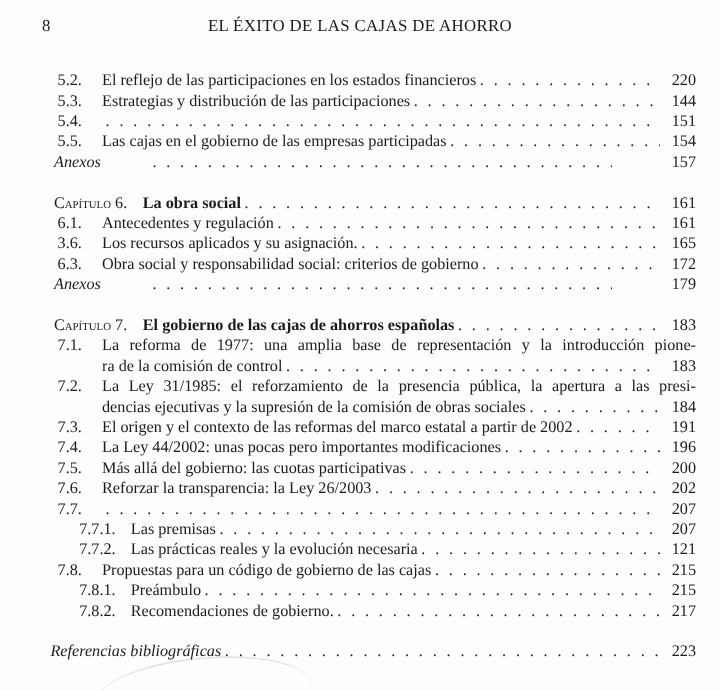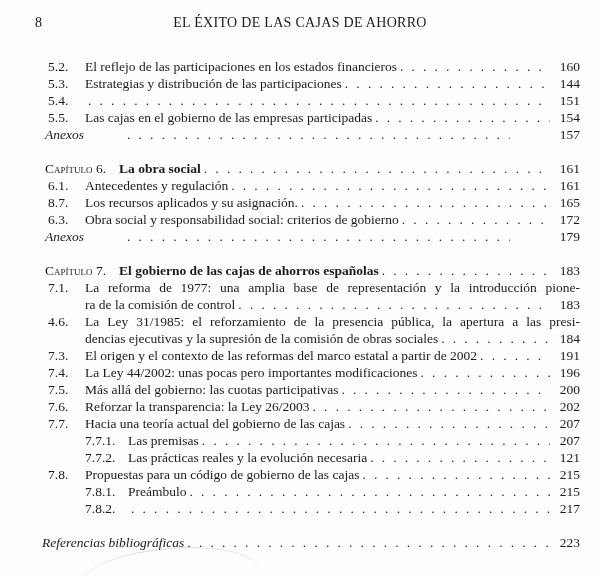--- a/index.html
+++ b/index.html
@@ -38,21 +38,21 @@
     font-size: 13.5px;
   }
   .row {
     display: flex;
     align-items: flex-start;
     line-height: 17px;
     padding-right: 20px;
   }
   .num   { flex: none; width: 37px; }
   .entry { padding-left: 48px; }
-  .entry.sub { padding-left: 85px; }
+  .entry.sub { padding-left: 66px; }
   .entry.sub .num { width: 43px; }
   .cont  { padding-left: 85px; }
   .txt   { flex: none; white-space: nowrap; }
   .fill  {
     flex: 1 1 auto;
     white-space: normal;
     text-align: justify;
     text-align-last: justify;
   }
   .leader {
@@ -102,21 +102,21 @@
     <span class="folio">8</span>
     <div class="running-title">EL ÉXITO DE LAS CAJAS DE AHORRO</div>
   </div>
 
   <div class="toc">
 
     <div class="row entry">
       <span class="num">5.2.</span>
       <span class="txt">El reflejo de las participaciones en los estados financieros</span>
       <span class="leader"></span>
-      <span class="pg">160</span>
+      <span class="pg">220</span>
     </div>
 
     <div class="row entry">
       <span class="num">5.3.</span>
       <span class="txt">Estrategias y distribución de las participaciones</span>
       <span class="leader"></span>
       <span class="pg">144</span>
     </div>
 
     <div class="row entry">
@@ -146,21 +146,21 @@
     </div>
 
     <div class="row entry">
       <span class="num">6.1.</span>
       <span class="txt">Antecedentes y regulación</span>
       <span class="leader"></span>
       <span class="pg">161</span>
     </div>
 
     <div class="row entry">
-      <span class="num">8.7.</span>
+      <span class="num">3.6.</span>
       <span class="txt">Los recursos aplicados y su asignación.</span>
       <span class="leader"></span>
       <span class="pg">165</span>
     </div>
 
     <div class="row entry">
       <span class="num">6.3.</span>
       <span class="txt">Obra social y responsabilidad social: criterios de gobierno</span>
       <span class="leader"></span>
       <span class="pg">172</span>
@@ -183,21 +183,21 @@
       <span class="num">7.1.</span>
       <span class="txt fill">La reforma de 1977: una amplia base de representación y la introducción pione-</span>
     </div>
     <div class="row cont">
       <span class="txt">ra de la comisión de control</span>
       <span class="leader"></span>
       <span class="pg">183</span>
     </div>
 
     <div class="row entry">
-      <span class="num">4.6.</span>
+      <span class="num">7.2.</span>
       <span class="txt fill">La Ley 31/1985: el reforzamiento de la presencia pública, la apertura a las presi-</span>
     </div>
     <div class="row cont">
       <span class="txt">dencias ejecutivas y la supresión de la comisión de obras sociales</span>
       <span class="leader"></span>
       <span class="pg">184</span>
     </div>
 
     <div class="row entry">
       <span class="num">7.3.</span>
@@ -222,21 +222,20 @@
 
     <div class="row entry">
       <span class="num">7.6.</span>
       <span class="txt">Reforzar la transparencia: la Ley 26/2003</span>
       <span class="leader"></span>
       <span class="pg">202</span>
     </div>
 
     <div class="row entry">
       <span class="num">7.7.</span>
-      <span class="txt">Hacia una teoría actual del gobierno de las cajas</span>
       <span class="leader"></span>
       <span class="pg">207</span>
     </div>
 
     <div class="row entry sub">
       <span class="num">7.7.1.</span>
       <span class="txt">Las premisas</span>
       <span class="leader"></span>
       <span class="pg">207</span>
     </div>
@@ -257,20 +256,21 @@
 
     <div class="row entry sub">
       <span class="num">7.8.1.</span>
       <span class="txt">Preámbulo</span>
       <span class="leader"></span>
       <span class="pg">215</span>
     </div>
 
     <div class="row entry sub">
       <span class="num">7.8.2.</span>
+      <span class="txt">Recomendaciones de gobierno.</span>
       <span class="leader"></span>
       <span class="pg">217</span>
     </div>
 
     <div class="row refs">
       <span class="txt">Referencias bibliográficas</span>
       <span class="leader"></span>
       <span class="pg">223</span>
     </div>
 

